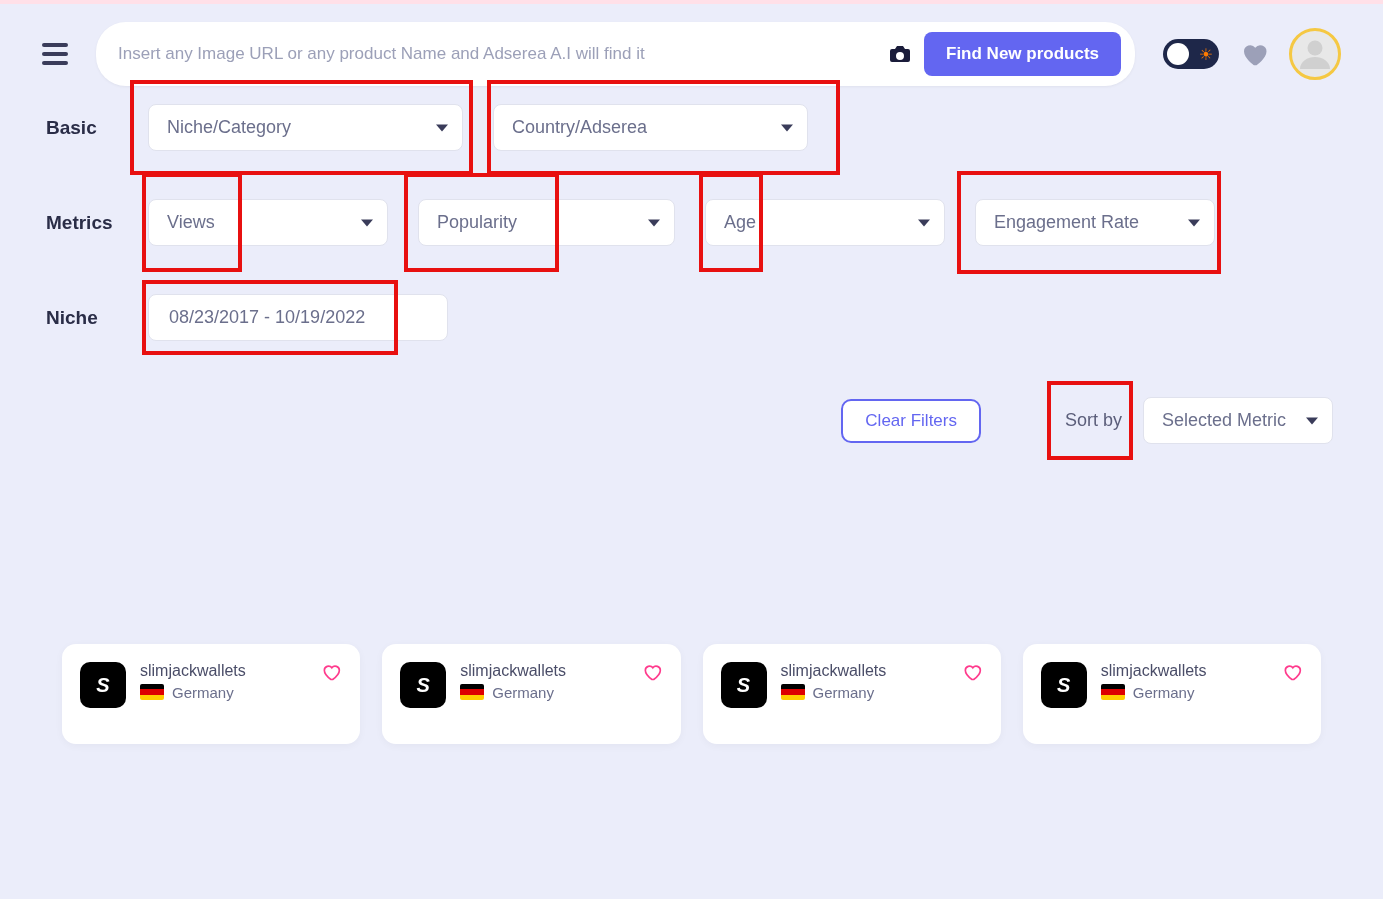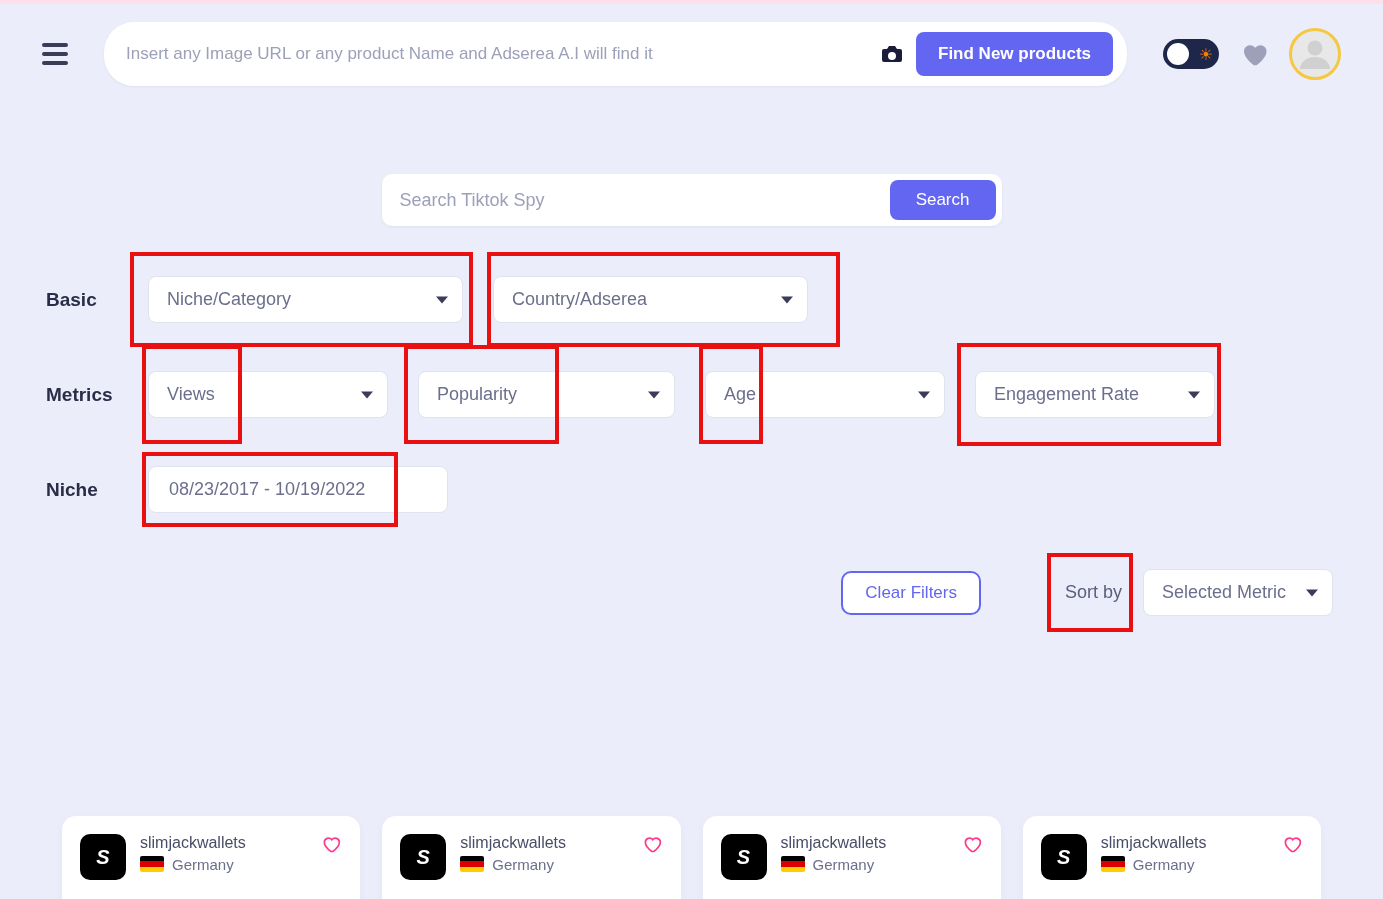--- a/index.html
+++ b/index.html
@@ -1,18 +1,18 @@
 <!DOCTYPE html>
 <html><head>
 <meta charset="utf-8">
 <style>
 * { box-sizing: border-box; margin: 0; padding: 0; font-family: 'Segoe UI', Arial, sans-serif; }
 body { background: #ebedfa; min-height: 899px; width: 1383px; overflow: hidden; }
 .pink-bar { height: 4px; background: #ffe0e8; }
-.header { display: flex; align-items: center; padding: 18px 42px; gap: 36px; }
+.header { display: flex; align-items: center; padding: 18px 42px; gap: 28px; }
 .hamburger { display: flex; flex-direction: column; gap: 5px; cursor: pointer; }
 .hamburger span { width: 26px; height: 4px; background: #3a3c5a; border-radius: 2px; }
 .search-main { flex: 1; display: flex; align-items: center; background: #fff; border-radius: 30px; padding: 10px 14px 10px 22px; gap: 10px; box-shadow: 0 1px 3px rgba(0,0,0,0.05); }
 .search-main input { flex: 1; border: none; outline: none; font-size: 17px; color: #8b8fa8; }
 .search-main input::placeholder { color: #9ca0b8; }
 .camera-icon { width: 28px; height: 24px; }
 .find-btn { background: #6366f1; color: #fff; border: none; border-radius: 8px; padding: 12px 22px; font-size: 17px; font-weight: 600; cursor: pointer; }
 .header-right { display: flex; align-items: center; gap: 18px; }
 .toggle { width: 56px; height: 30px; background: #1e2749; border-radius: 30px; position: relative; display: flex; align-items: center; }
 .toggle-knob { width: 22px; height: 22px; background: #fff; border-radius: 50%; margin-left: 4px; }
@@ -80,26 +80,20 @@
     <div class="avatar">
       <svg viewBox="0 0 24 24" fill="#d0d0d0">
           <circle cx="12" cy="8" r="5"></circle>
           <path d="M2 22c0-5 5-8 10-8s10 3 10 8"></path>
         </svg>
     </div>
   </div>
 </div>
 
 <div class="content">
-  <div class="spy-search-wrap">
-    <div class="spy-search">
-      <input type="text" placeholder="Search Tiktok Spy" style="">
-      <button>Search</button>
-    </div>
-  </div>
 
   <div class="filter-row" style="position:relative;">
     <div class="filter-label">Basic</div>
     <div style="position:relative; width:315px;">
       <div class="select-box" style="width:100%;">Niche/Category</div>
       <div class="highlight" style="top:-24px; left:-18px; right:-10px; bottom:-24px;"></div>
     </div>
     <div style="position:relative; width:315px;">
       <div class="select-box" style="width:100%;">Country/Adserea</div>
       <div class="highlight" style="top:-24px; left:-6px; right:-32px; bottom:-24px;"></div>

